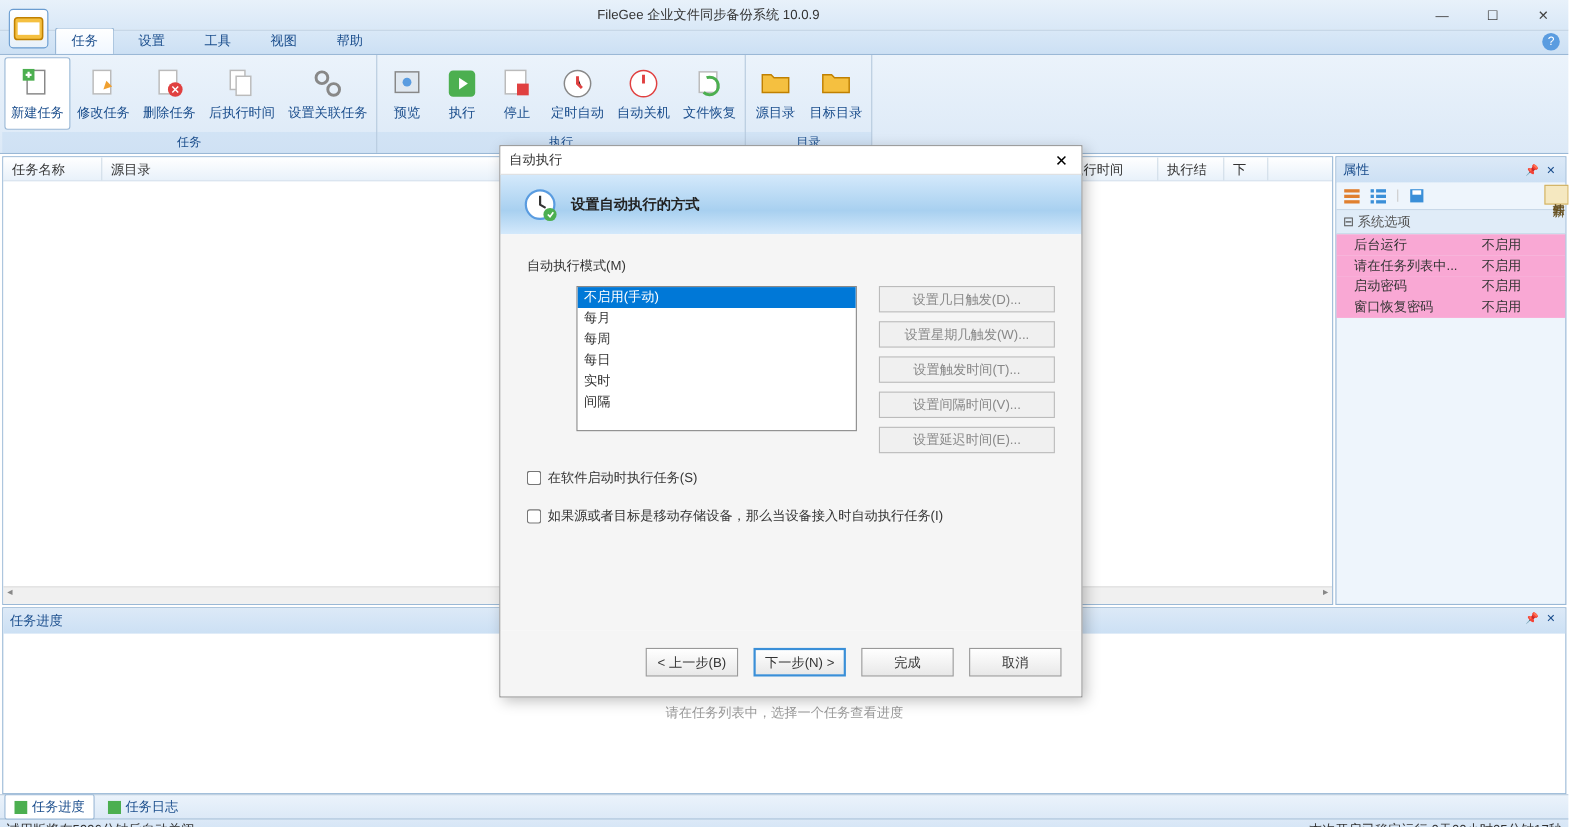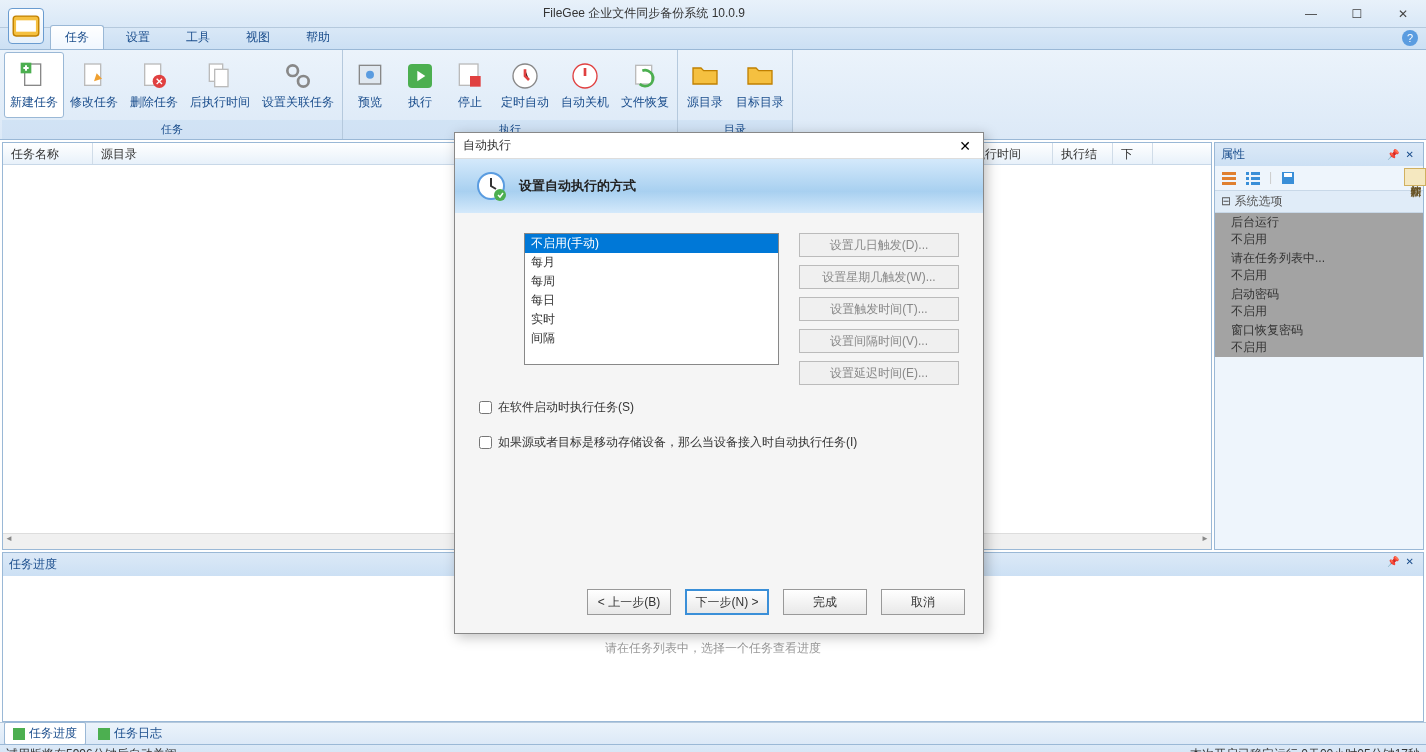--- a/index.html
+++ b/index.html
@@ -37,21 +37,21 @@
 .task-scroll::before { content: "◄"; position: absolute; left: 2px; font-size: 8px; color: #888; }
 .task-scroll::after { content: "►"; position: absolute; right: 2px; font-size: 8px; color: #888; }
 
 
 .props-panel { width: 210px; background: #eef5fc; border: 1px solid #9ab8d6; margin: 2px 2px 2px 0; display: flex; flex-direction: column; }
 .props-title { background: linear-gradient(#dce9f7, #cce0f4); padding: 3px 6px; color: #1a4d8c; display: flex; align-items: center; }
 .props-title span:first-child { flex: 1; }
 .props-toolbar { padding: 4px 6px; display: flex; gap: 8px; background: #eef5fc; }
 .props-tool-ico { width: 16px; height: 16px; display: inline-block; }
 .props-section { background: #e0ecf8; padding: 2px 6px; color: #555; border-top: 1px solid #c8d8e8; border-bottom: 1px solid #c8d8e8; }
-.props-row { display: flex; padding: 1px 6px 1px 16px; background: #a3a3a3; flex-direction: column; }
+.props-row { display: flex; padding: 1px 6px 1px 16px; background: #f9a8d4; }
 .props-key { flex: 1; color: #333; }
 .props-val { width: 70px; color: #333; }
 .vert-tab { position: absolute; right: 0; top: 168px; width: 22px; background: #f5e8c0; border: 1px solid #d0b060; writing-mode: vertical-rl; padding: 8px 2px; color: #665020; font-size: 11px; }
 
 
 .progress-panel { height: 170px; border: 1px solid #9ab8d6; margin: 0 2px; background: #fff; display: flex; flex-direction: column; }
 .progress-title { background: linear-gradient(#dce9f7, #cce0f4); padding: 3px 6px; color: #1a4d8c; display: flex; }
 .progress-title span:first-child { flex: 1; }
 .progress-body { flex: 1; display: flex; align-items: center; justify-content: center; color: #999; }
 
@@ -362,20 +362,21 @@
   <div class="dlg-banner">
     <svg class="dlg-banner-ico" viewBox="0 0 32 32">
         <circle cx="16" cy="16" r="13" fill="#fff" stroke="#5a9ce0" stroke-width="2"></circle>
         <path d="M16 8v8l5 3" stroke="#333" stroke-width="2" fill="none"></path>
         <circle cx="25" cy="25" r="6" fill="#4caf50"></circle>
         <path d="M23 25l2 2 3-4" stroke="#fff" stroke-width="1.5" fill="none"></path>
       </svg>
     <div class="dlg-banner-text">设置自动执行的方式</div>
   </div>
   <div class="dlg-body">
+    <div class="dlg-section-label">自动执行模式(M)</div>
     <div class="dlg-row">
       <div class="dlg-listbox">
         <div class="dlg-listitem selected">不启用(手动)</div>
         <div class="dlg-listitem">每月</div>
         <div class="dlg-listitem">每周</div>
         <div class="dlg-listitem">每日</div>
         <div class="dlg-listitem">实时</div>
         <div class="dlg-listitem">间隔</div>
       </div>
       <div class="dlg-side-btns">

